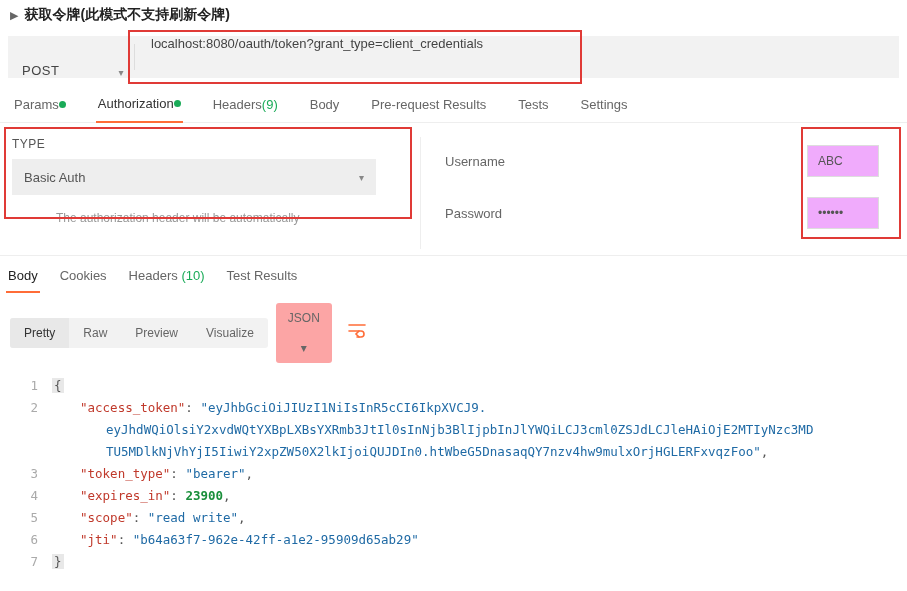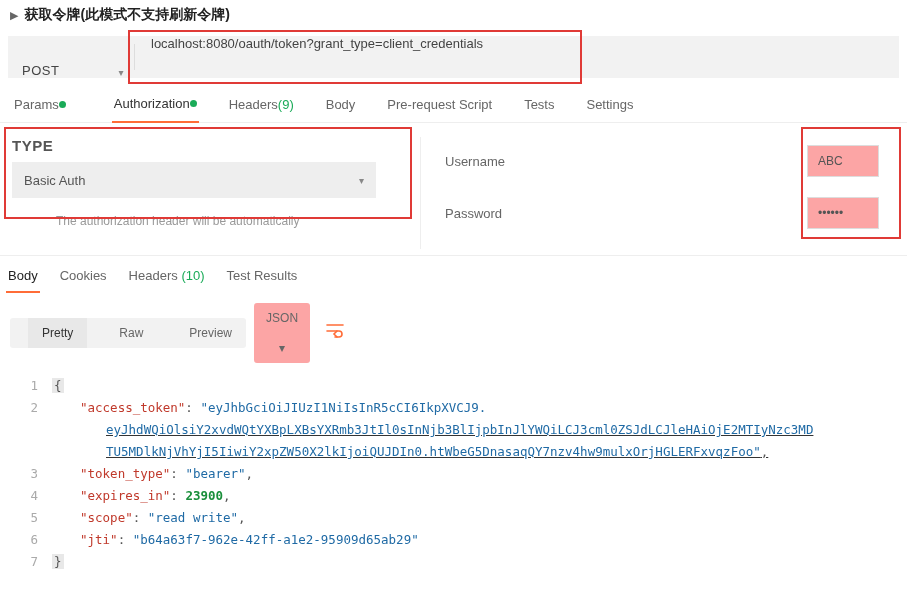--- a/index.html
+++ b/index.html
@@ -74,34 +74,33 @@
     color: #666;
     font-size: 13px;
     cursor: pointer;
     display: flex;
     align-items: center;
   }
   .req-tab.active {
     color: #333;
     border-bottom: 2px solid #ff6c37;
     margin-bottom: -1px;
-    margin-left: 16px;
   }
   .dot { width: 7px; height: 7px; background: #1aab58; border-radius: 50%; display:inline-block; }
   .count { color: #1aab58; }
 
   .auth-panel {
     display: flex;
     position: relative;
     padding: 14px 12px 6px 12px;
   }
   .auth-left { width: 408px; position: relative; }
   .type-label {
-    font-size: 15px;
-    font-weight: 700;
+    font-size: 12px;
+    font-weight: 400;
     color: #555;
     letter-spacing: 0.5px;
     margin-bottom: 8px;
   }
   .type-select {
     background: #eee;
     height: 36px;
     display: flex;
     align-items: center;
     padding: 0 12px;
@@ -119,21 +118,21 @@
     font-size: 12px;
     margin-left: 44px;
   }
   .vrule { width: 1px; background: #eee; margin: 0 24px 0 0; }
   .auth-right { flex: 1; padding-top: 8px; padding-right: 16px; }
   .field-row { display: flex; align-items: center; justify-content: space-between; margin-bottom: 20px; }
   .field-label { color: #666; font-size: 13px; }
   .field-input {
     width: 72px; height: 32px;
     border: 1px solid #ddd;
-    background: #fca5a5;
+    background: #f0abfc;
     display: flex; align-items: center;
     padding: 0 10px;
     color: #555; font-size: 12px;
   }
   .red-box { position: absolute; border: 2px solid #e03a36; pointer-events: none; }
 
   .resp-tabs {
     display: flex;
     gap: 18px;
     padding: 6px 6px 0 6px;
@@ -153,21 +152,20 @@
     display: flex;
     background: #f2f2f2;
     border-radius: 3px;
     overflow: hidden;
   }
   .btn {
     padding: 8px 14px;
     font-size: 12px;
     color: #666;
     cursor: pointer;
-    margin-left: 18px;
   }
   .btn.active { background: #e8e8e8; color: #333; }
   .fmt-select {
     background: #fca5a5;
     padding: 8px 12px;
     font-size: 12px;
     color: #666;
     display: flex; align-items: center; gap: 16px;
     border-radius: 3px;
     flex-direction: column;
@@ -187,21 +185,21 @@
     color: #aaa;
     padding-right: 14px;
     user-select: none;
   }
   .code { flex: 1; color: #333; }
   .k { color: #c0392b; }
   .s { color: #1f6aa5; }
   .n { color: #1a8f3b; font-weight: bold; }
   .p { color: #555; }
   .indent1 { padding-left: 28px; }
-  .indent2 { padding-left: 54px; text-decoration: underline; }
+  .indent2 { padding-left: 54px; }
   .wsp { overflow-wrap: anywhere; }
 </style>
 </head>
 <body>
 
 <div class="header">
   <span class="tri">▶</span>
   <span class="title">获取令牌(此模式不支持刷新令牌)</span>
 </div>
 
@@ -229,21 +227,21 @@
     <span class="dot"></span>
   </div>
   <div class="req-tab">
     <span>Headers</span>
     <span class="count">(9)</span>
   </div>
   <div class="req-tab">
     <span>Body</span>
   </div>
   <div class="req-tab">
-    <span>Pre-request Script</span>
+    <span>Pre-request Results</span>
   </div>
   <div class="req-tab">
     <span>Tests</span>
   </div>
   <div class="req-tab">
     <span>Settings</span>
   </div>
 </div>
 
 <div class="auth-panel">
@@ -282,20 +280,21 @@
     <span class="count">(10)</span>
   </div>
   <div class="resp-tab">Test Results</div>
 </div>
 
 <div class="view-bar">
   <div class="btn-group">
     <div class="btn active">Pretty</div>
     <div class="btn">Raw</div>
     <div class="btn">Preview</div>
+    <div class="btn">Visualize</div>
   </div>
   <div class="fmt-select">
     <span>JSON</span>
     <span>▾</span>
   </div>
   <div class="wrap-icon">
     <svg width="18" height="16" viewBox="0 0 18 16">
         <g stroke="#ff6c37" stroke-width="1.6" fill="none" stroke-linecap="round">
           <line x1="1" y1="2" x2="17" y2="2"></line>
           <path d="M1 8 H13 a3 3 0 0 1 0 6 H9"></path>

